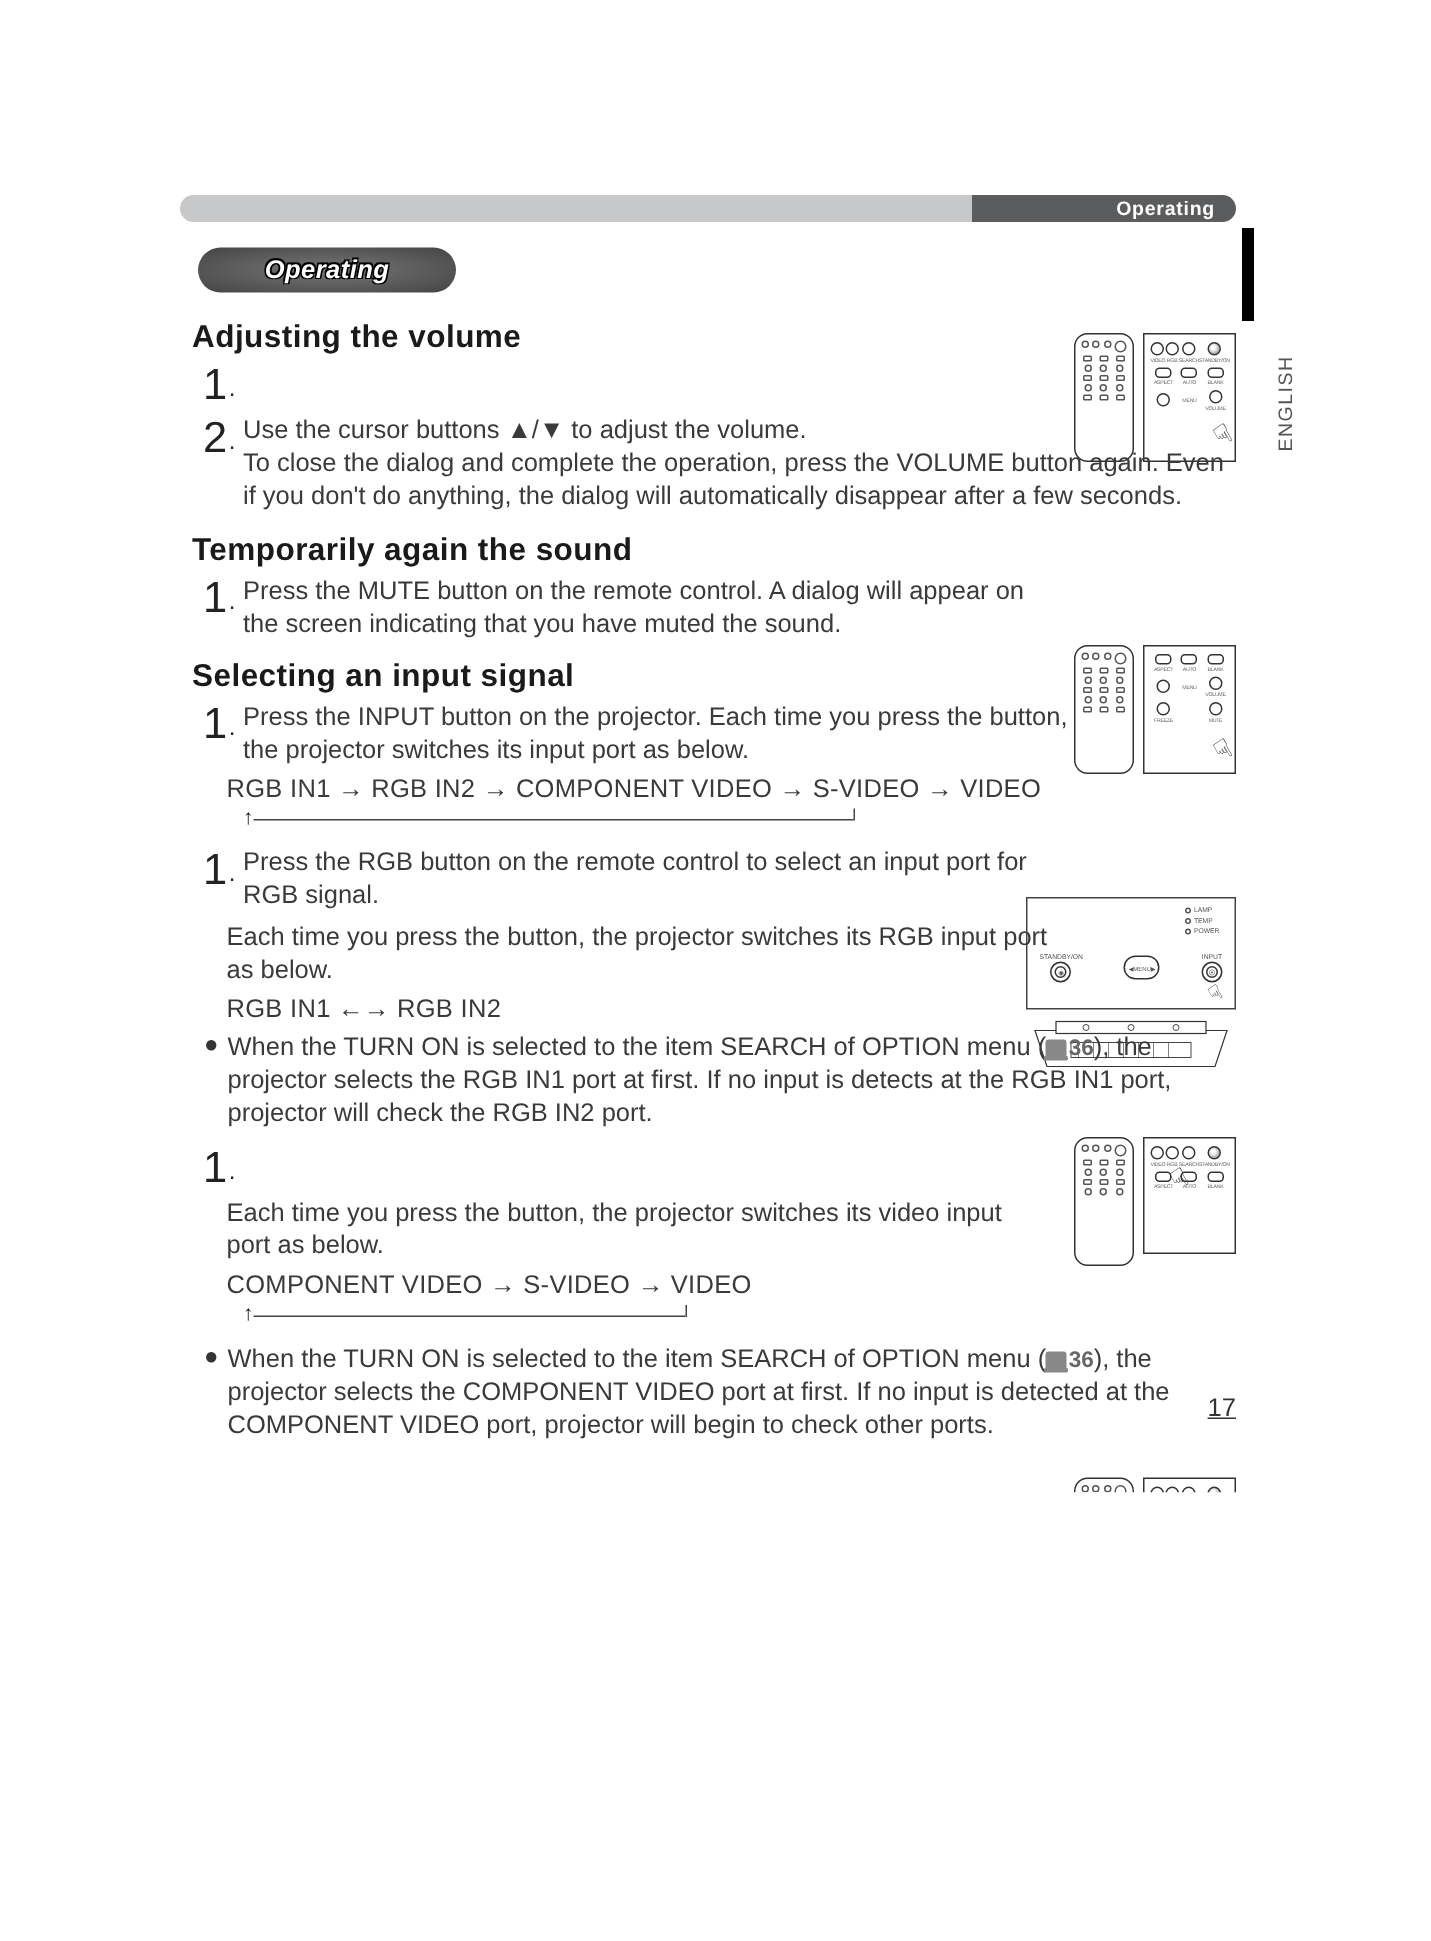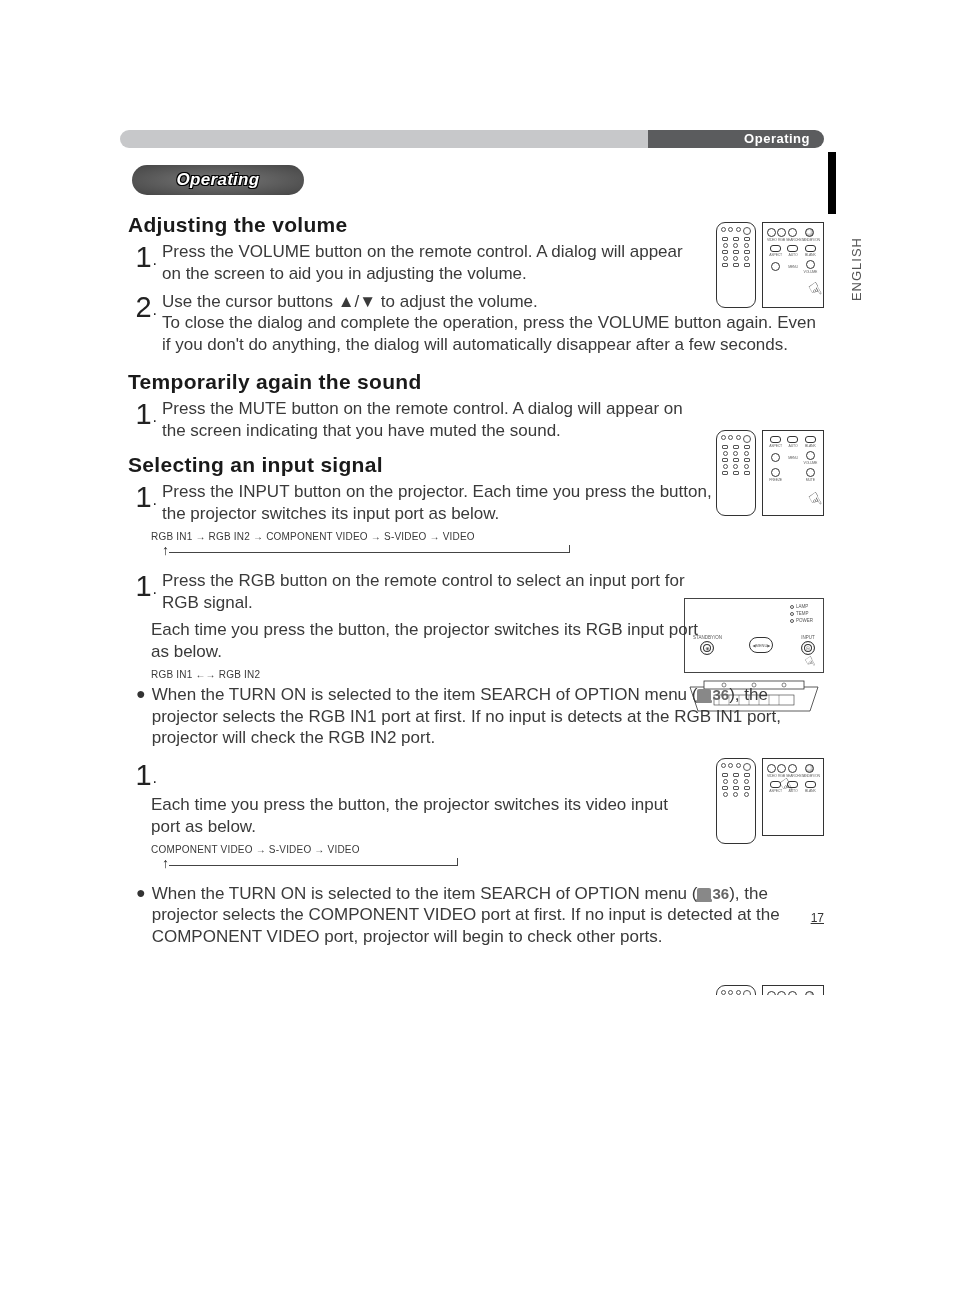--- a/index.html
+++ b/index.html
@@ -116,21 +116,21 @@
     color: #3a3a3a;
   }
   .subtext {
     font-size: 17px;
     line-height: 1.28;
     color: #3a3a3a;
     margin-left: 23px;
     margin-bottom: 6px;
   }
   .arrow-line {
-    font-size: 10px;
+    font-size: 17px;
     color: #3a3a3a;
     margin-left: 23px;
     margin-top: 2px;
     margin-bottom: 4px;
     letter-spacing: 0.2px;
   }
   .loopback {
     position: relative;
     margin-left: 34px;
     height: 14px;
@@ -194,22 +194,22 @@
     border-radius: 1px;
   }
   .ref {
     font-weight: bold;
     color: #666;
     font-size: 15px;
   }
   .pagenum {
     position: absolute;
     right: 130px;
-    bottom: 70px;
-    font-size: 12px;
+    bottom: 46px;
+    font-size: 17px;
     color: #333;
     text-decoration: underline;
   }
 
   
   .remote-illus {
     position: absolute;
     right: 130px;
     display: flex;
     gap: 6px;
@@ -611,22 +611,20 @@
       </div>
       <span class="pointer-hand" style="left:4px;top:16px">☟</span>
     </div>
   </div>
 
   <div class="content">
 
     <h2 class="heading">Adjusting the volume</h2>
     <div class="step rightpad-1">
       <div class="stepnum">1</div>
-      <div class="steptext">Press the VOLUME button on the remote control.
-A dialog will appear on the screen to aid you in adjusting the volume.</div>
     </div>
     <div class="step">
       <div class="stepnum">2</div>
       <div class="steptext">
         <span>Use the cursor buttons ▲/▼ to adjust the volume.</span><br>
         <span>To close the dialog and complete the operation, press the VOLUME button again. Even if you don't do anything, the dialog will automatically disappear after a few seconds.</span>
       </div>
     </div>
 
     <h2 class="heading" style="margin-top:14px">Temporarily again the sound</h2>

